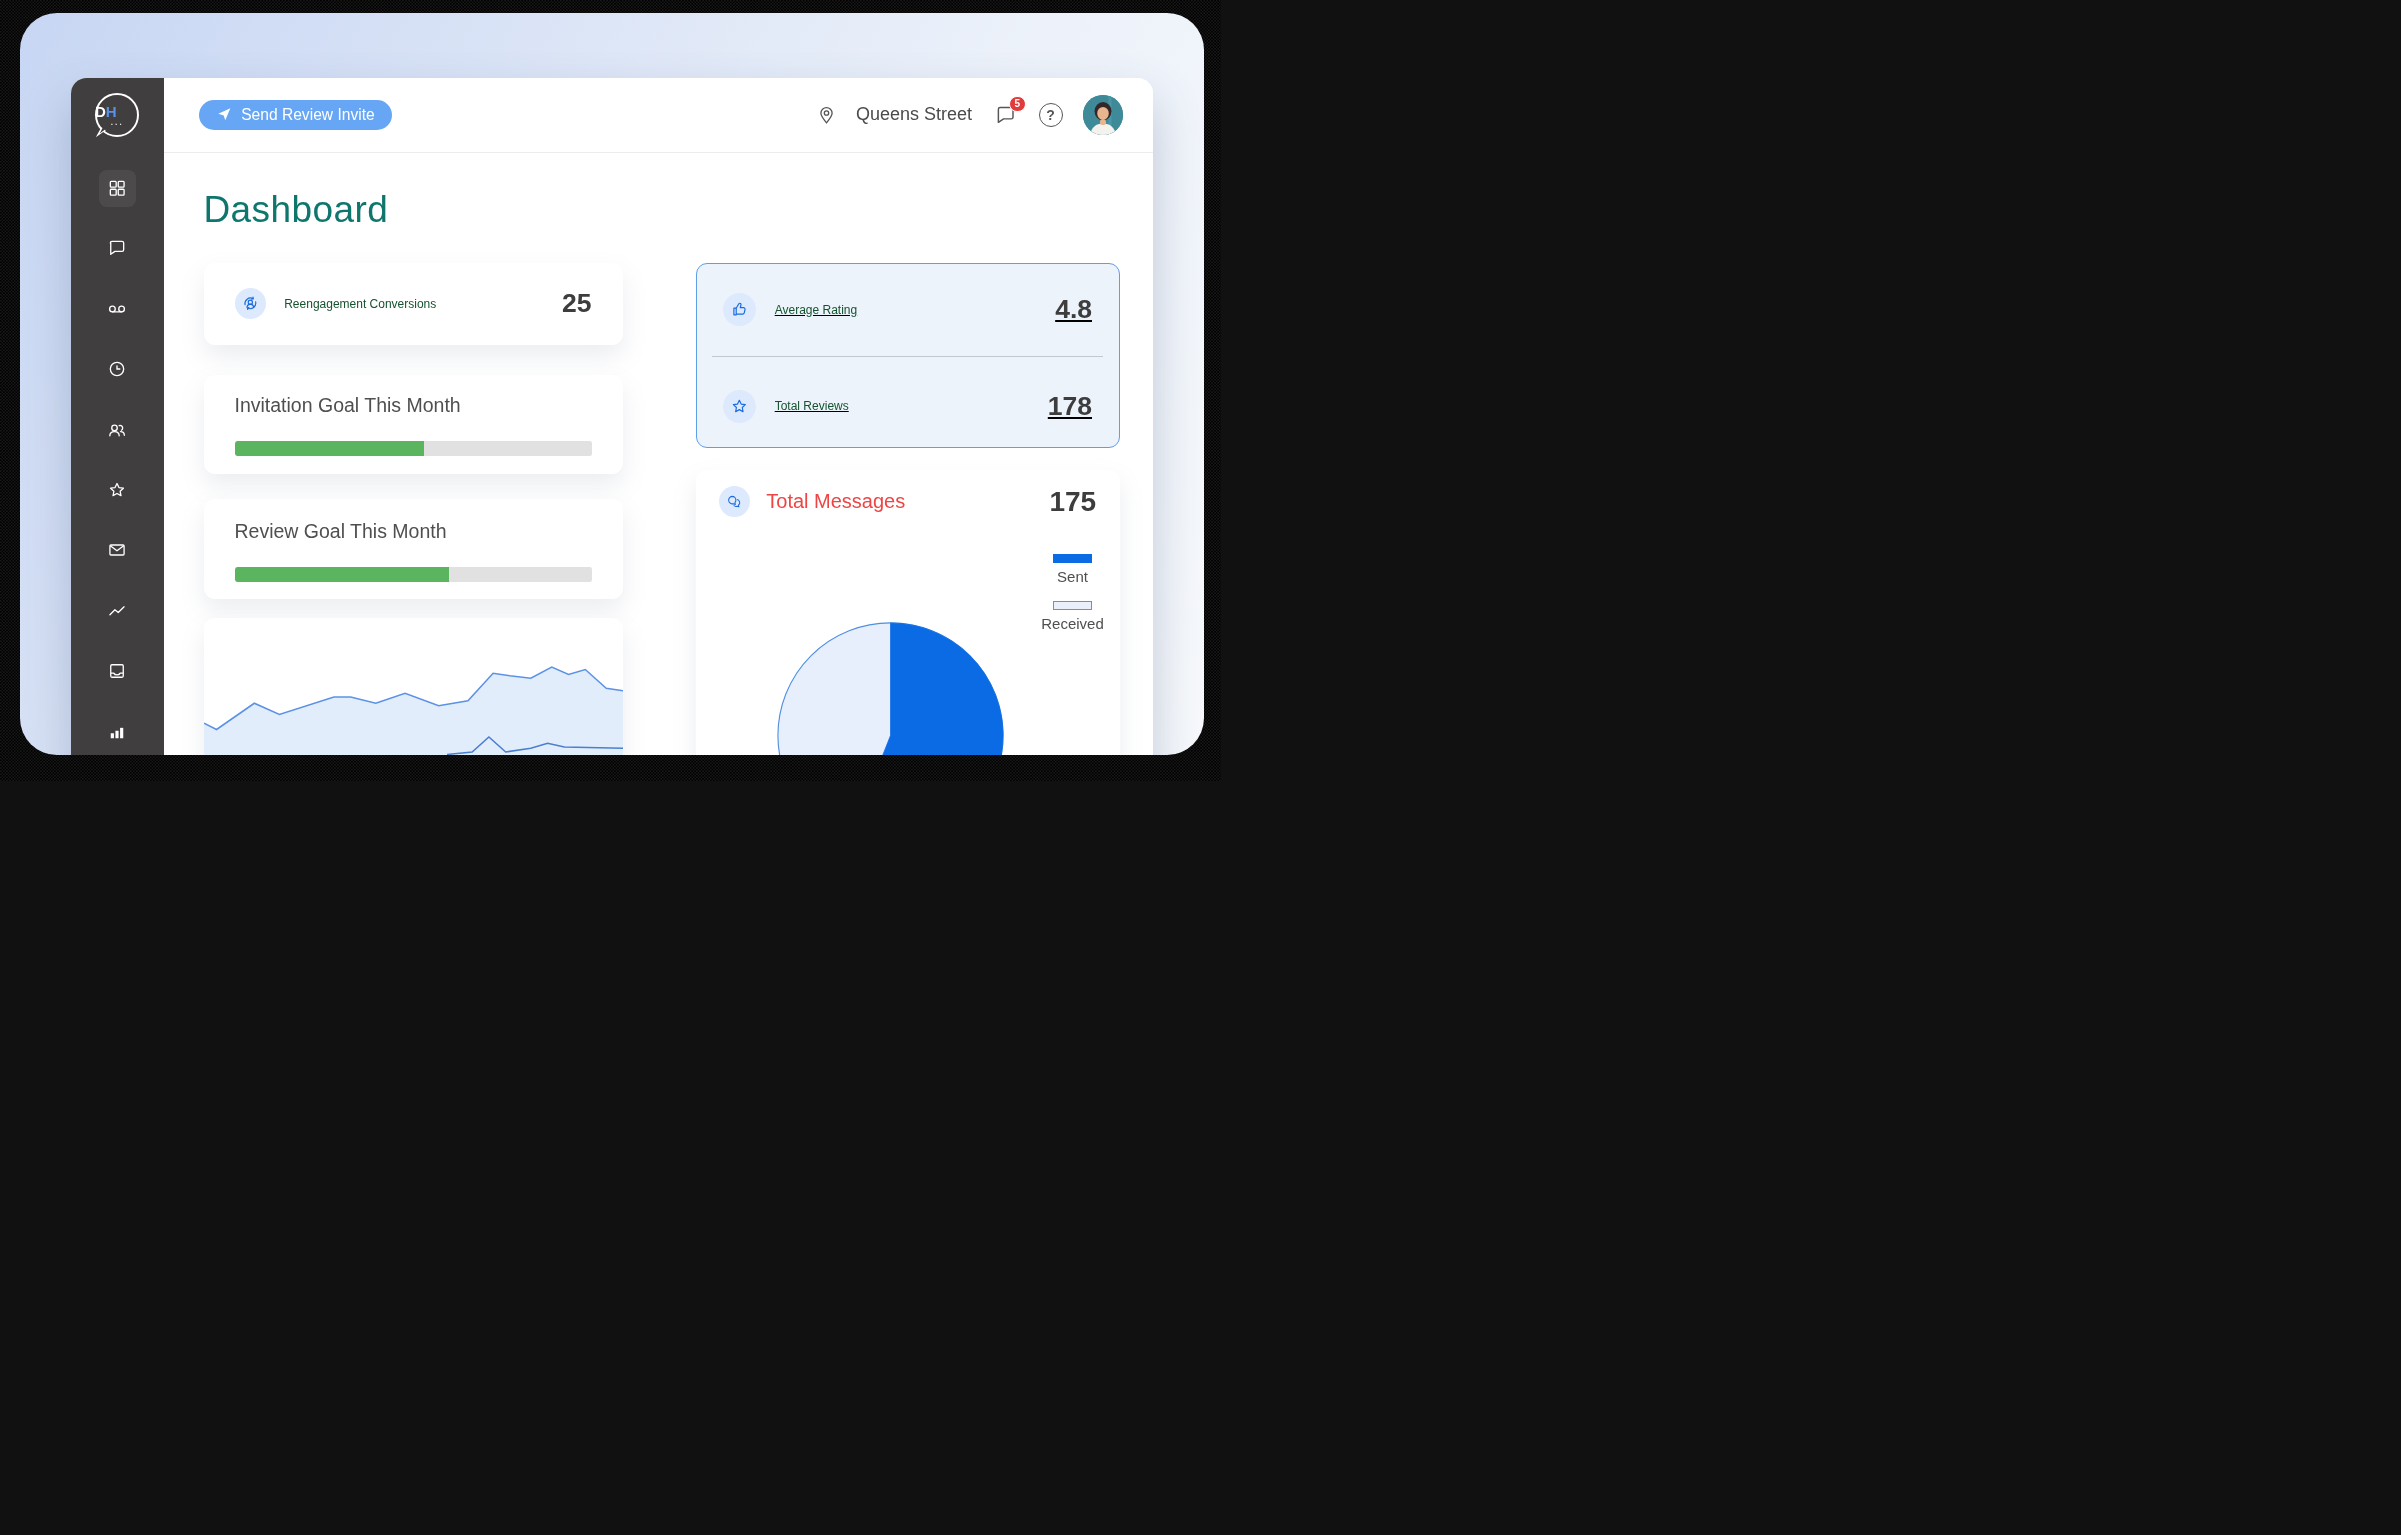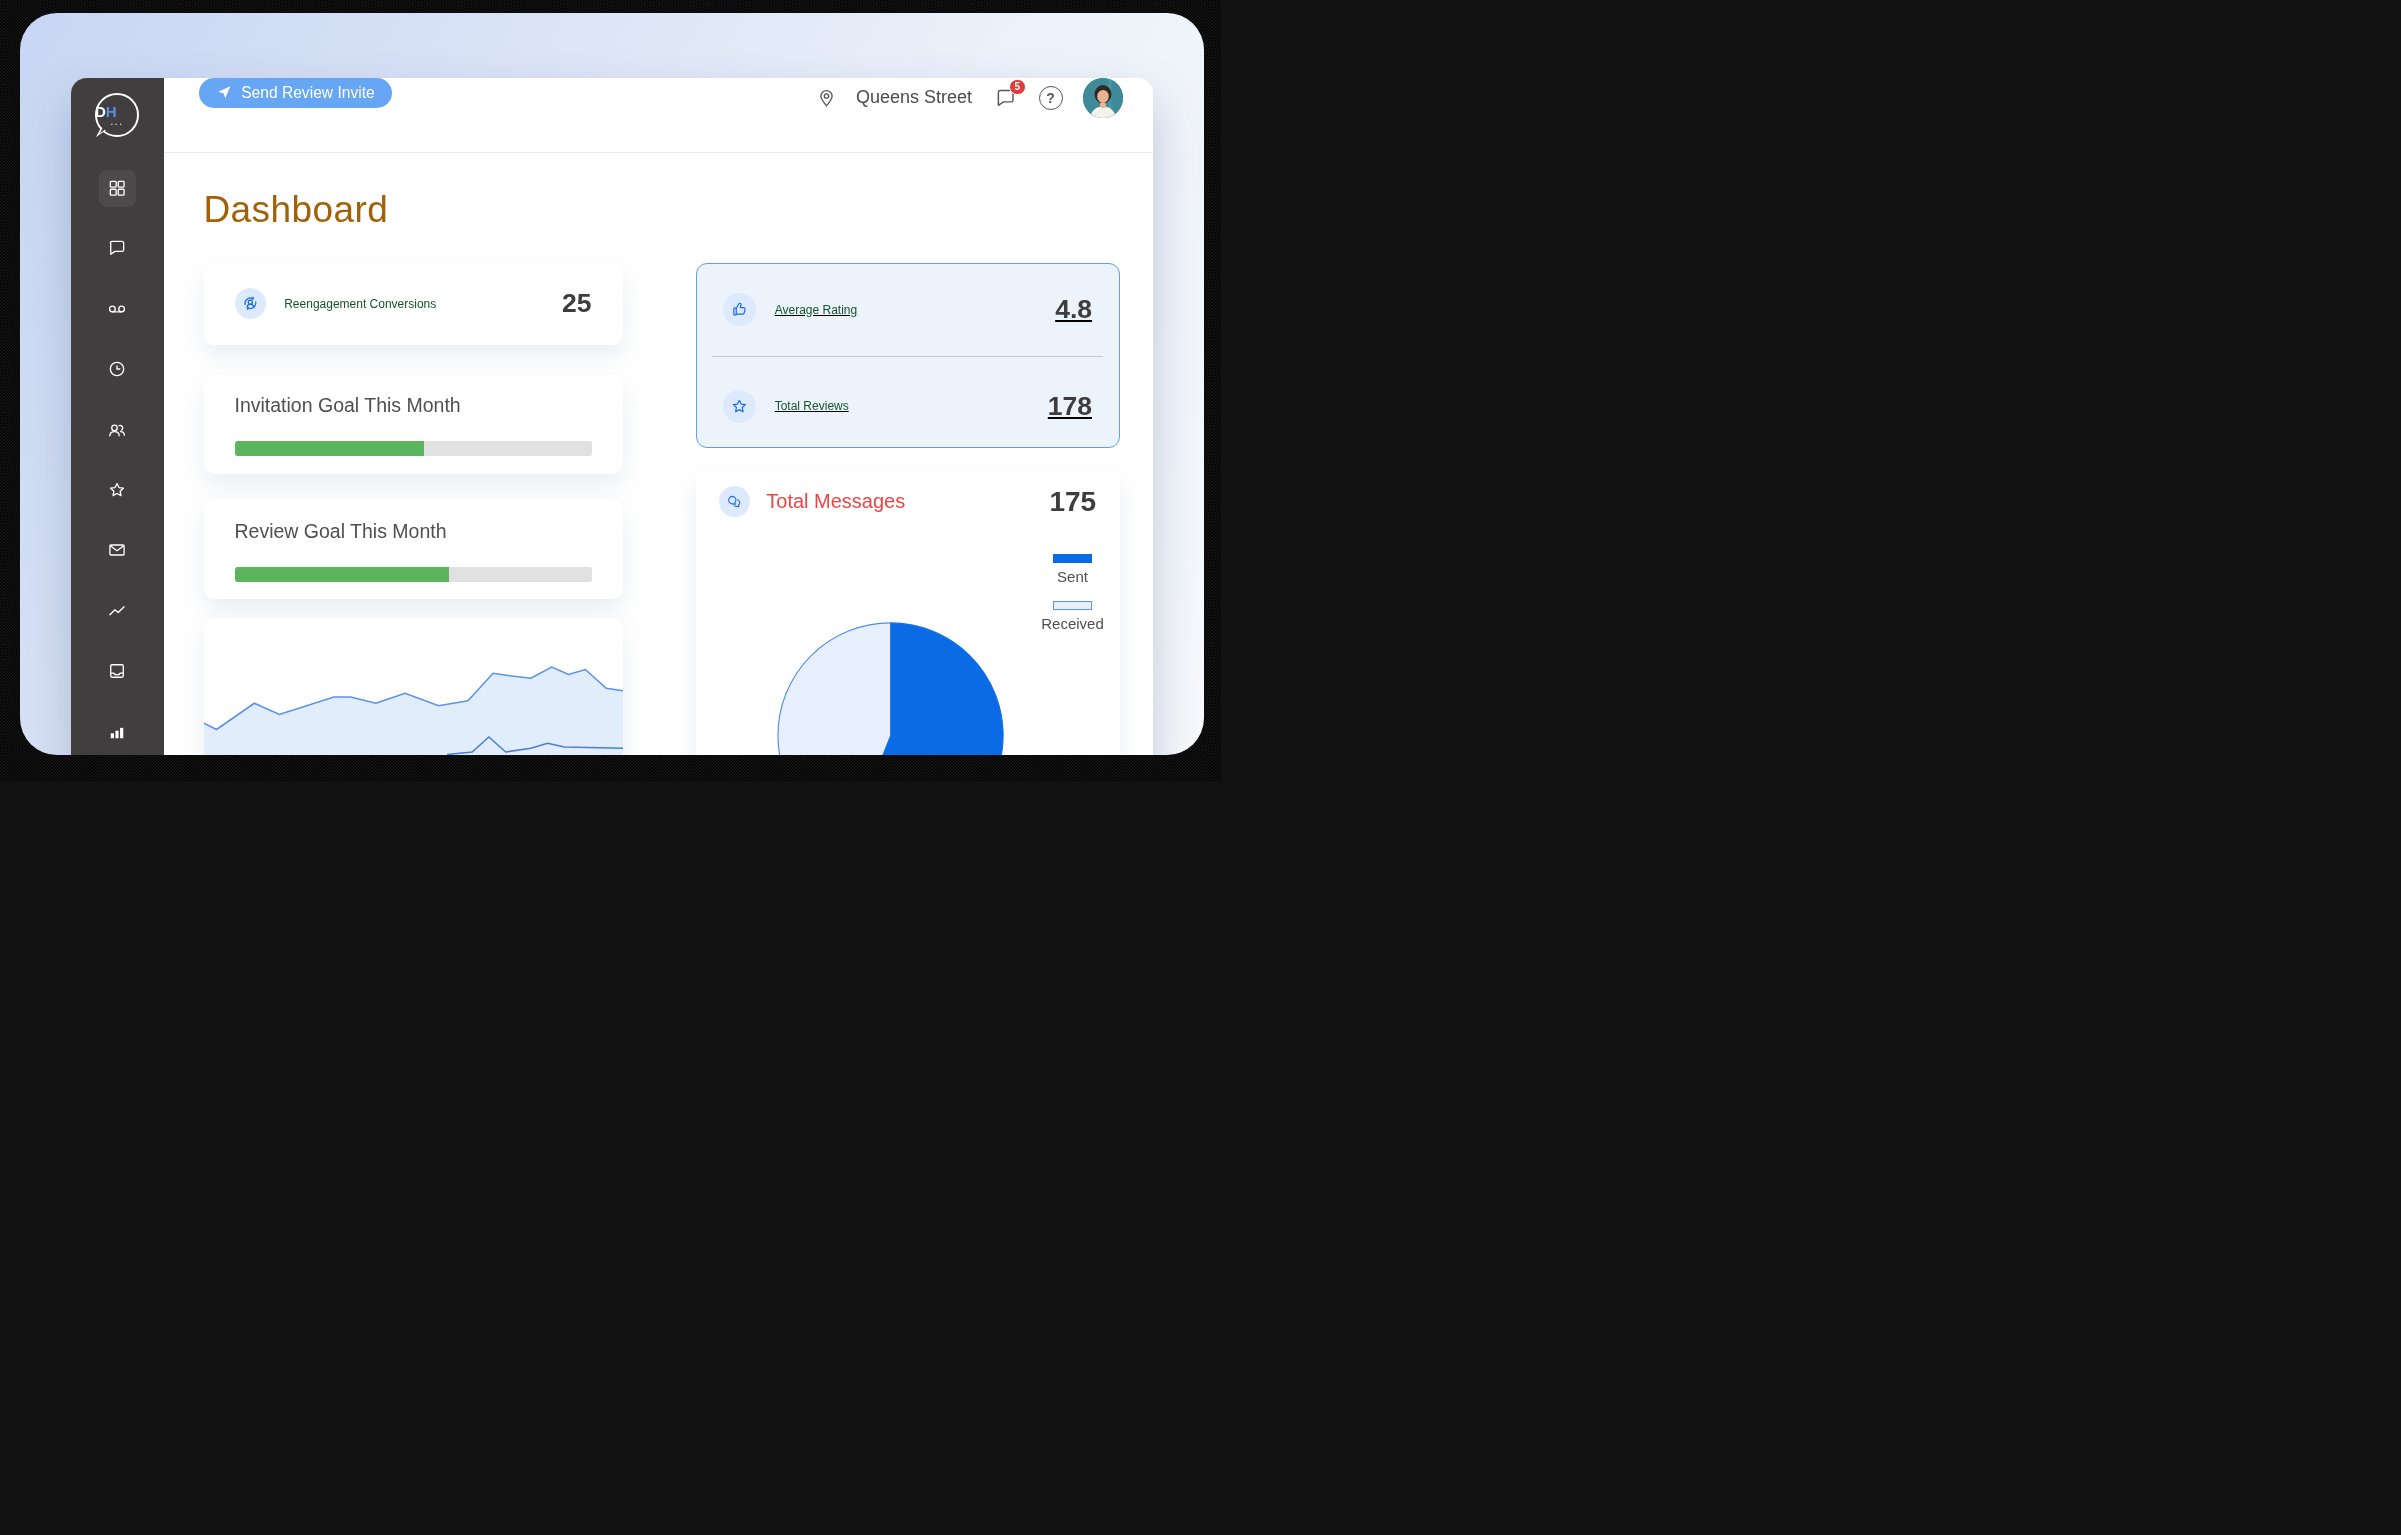--- a/index.html
+++ b/index.html
@@ -20,34 +20,34 @@
     clip-path:polygon(0 100%,100% 28%,52% 0);}
   .logo .dh{position:absolute;left:0;right:0;top:10px;text-align:left;font-size:15px;font-weight:bold;color:#fff;letter-spacing:0;}
   .logo .dh .h{color:#5b90e8;}
   .logo .dots{position:absolute;left:0;right:0;top:26.5px;text-align:center;color:#fff;font-size:10px;letter-spacing:1.6px;line-height:6.2px;}
   .nav{margin-top:33px;display:flex;flex-direction:column;gap:23.4px;align-items:center;}
   .nav-item{width:37px;height:37px;display:flex;align-items:center;justify-content:center;border-radius:7.8px;cursor:pointer;}
   .nav-item.active{background:#4c4a4a;}
   .nav-item svg{width:20px;height:20px;}
   
   .main{flex:1;display:flex;flex-direction:column;background:#fff;border-radius:0 15.6px 0 0;min-width:0;}
-  .header{height:75px;border-bottom:0.8px solid #ececec;display:flex;align-items:flex-start;padding:0 30px 0 35px;flex-shrink:0;}
+  .header{height:75px;border-bottom:0.8px solid #ececec;display:flex;align-items:center;padding:0 30px 0 35px;flex-shrink:0;}
   .invite-btn{height:30px;padding:0 17px;border:none;border-radius:15px;background:#66a6f4;color:#fff;
     font-size:15.6px;display:flex;align-items:center;gap:9.3px;cursor:pointer;}
   .hright{margin-left:auto;display:flex;align-items:center;gap:20px;}
   .loc{display:flex;align-items:center;gap:19px;color:#4b4b4b;font-size:18px;}
   .chatwrap{position:relative;width:26.5px;height:26.5px;display:flex;align-items:center;justify-content:center;cursor:pointer;}
   .badge{position:absolute;top:-5.5px;right:-7px;min-width:16.4px;height:16.4px;border-radius:8.6px;background:#e23b3b;
     color:#fff;font-size:10px;font-weight:bold;display:flex;align-items:center;justify-content:center;border:1.6px solid #fff;}
   .help{width:24px;height:24px;border:1.6px solid #565656;border-radius:50%;color:#565656;font-size:14px;font-weight:bold;
     display:flex;align-items:center;justify-content:center;cursor:pointer;}
   .avatar{width:40px;height:40px;border-radius:50%;overflow:hidden;flex-shrink:0;cursor:pointer;background:#3f8a99;}
   
   .content{position:relative;flex:1;}
-  h1{margin:36px 33px 0 40px;font-size:37px;font-weight:500;color:#a16207;letter-spacing:0.4px;}
+  h1{margin:36px 33px 0 40px;font-size:37px;font-weight:500;color:#0f766e;letter-spacing:0.4px;}
   .cols{display:flex;margin:32px 33px 0 40px;gap:73px;}
   .colL{width:419px;flex-shrink:0;display:flex;flex-direction:column;}
   .colR{width:424px;flex-shrink:0;display:flex;flex-direction:column;}
   .card{background:#fff;border-radius:11px;box-shadow:0 11px 23.4px rgba(130,140,160,.16);}
   .iconcirc{border-radius:50%;background:#dde9fd;display:flex;align-items:center;justify-content:center;flex-shrink:0;}
   .stat-row{display:flex;align-items:center;padding:0 31px;height:100%;}
   .stat-label{font-size:12px;color:#14532d;margin-left:18.7px;}
   .stat-num{margin-left:auto;font-size:26.5px;font-weight:bold;color:#3d3d3d;}
   .card-reeng{height:82px;}
   .card-goal{height:99px;padding:19.5px 31px 0 31px;}

